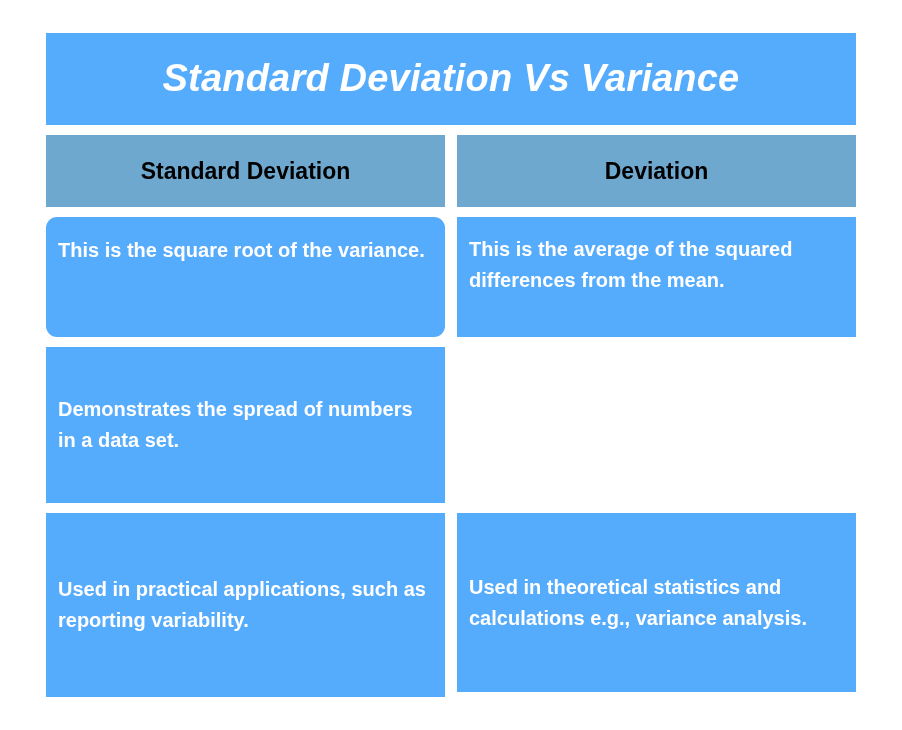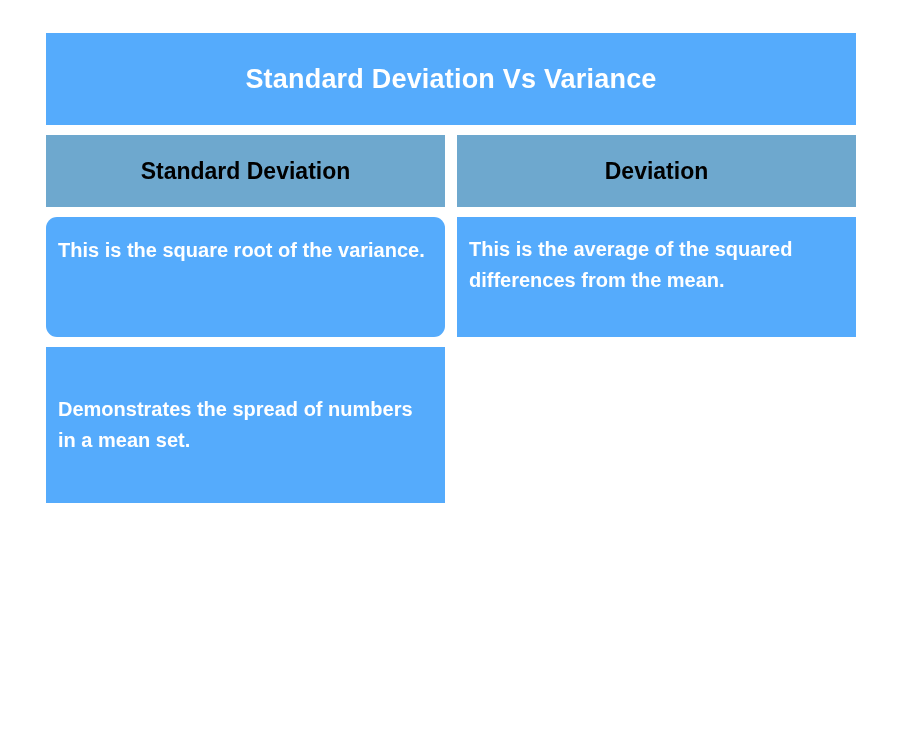--- a/index.html
+++ b/index.html
@@ -26,25 +26,26 @@
     width: 810px;
     height: 92px;
     background: #55abfc;
     display: flex;
     align-items: center;
     justify-content: center;
     box-sizing: border-box;
   }
   .title-text {
     color: #ffffff;
-    font-size: 27px;
+    font-size: 38px;
     font-weight: bold;
     letter-spacing: 0.2px;
     text-align: center;
     line-height: 1.2;
+    font-style: italic;
   }
 
   
   .row {
     display: flex;
     margin-top: 10px;
     align-items: flex-start;
   }
   .cell {
     box-sizing: border-box;
@@ -115,18 +116,26 @@
     <div class="cell left">
       <div class="cell-text">This is the square root of the variance.</div>
     </div>
     <div class="cell right">
       <div class="cell-text">This is the average of the squared differences from the mean.</div>
     </div>
   </div>
 
   <div class="row body-row row-2">
     <div class="cell left">
-      <div class="cell-text">Demonstrates the spread of numbers in a mean set.</div>
+      <div class="cell-text">Demonstrates the spread of numbers in a data set.</div>
     </div>
   </div>
 
+  <div class="row body-row row-3">
+    <div class="cell left">
+      <div class="cell-text">Used in practical applications, such as reporting variability.</div>
+    </div>
+    <div class="cell right">
+      <div class="cell-text">Used in theoretical statistics and calculations e.g., variance analysis.</div>
+    </div>
+  </div>
 
 </div>
 
 </body></html>

